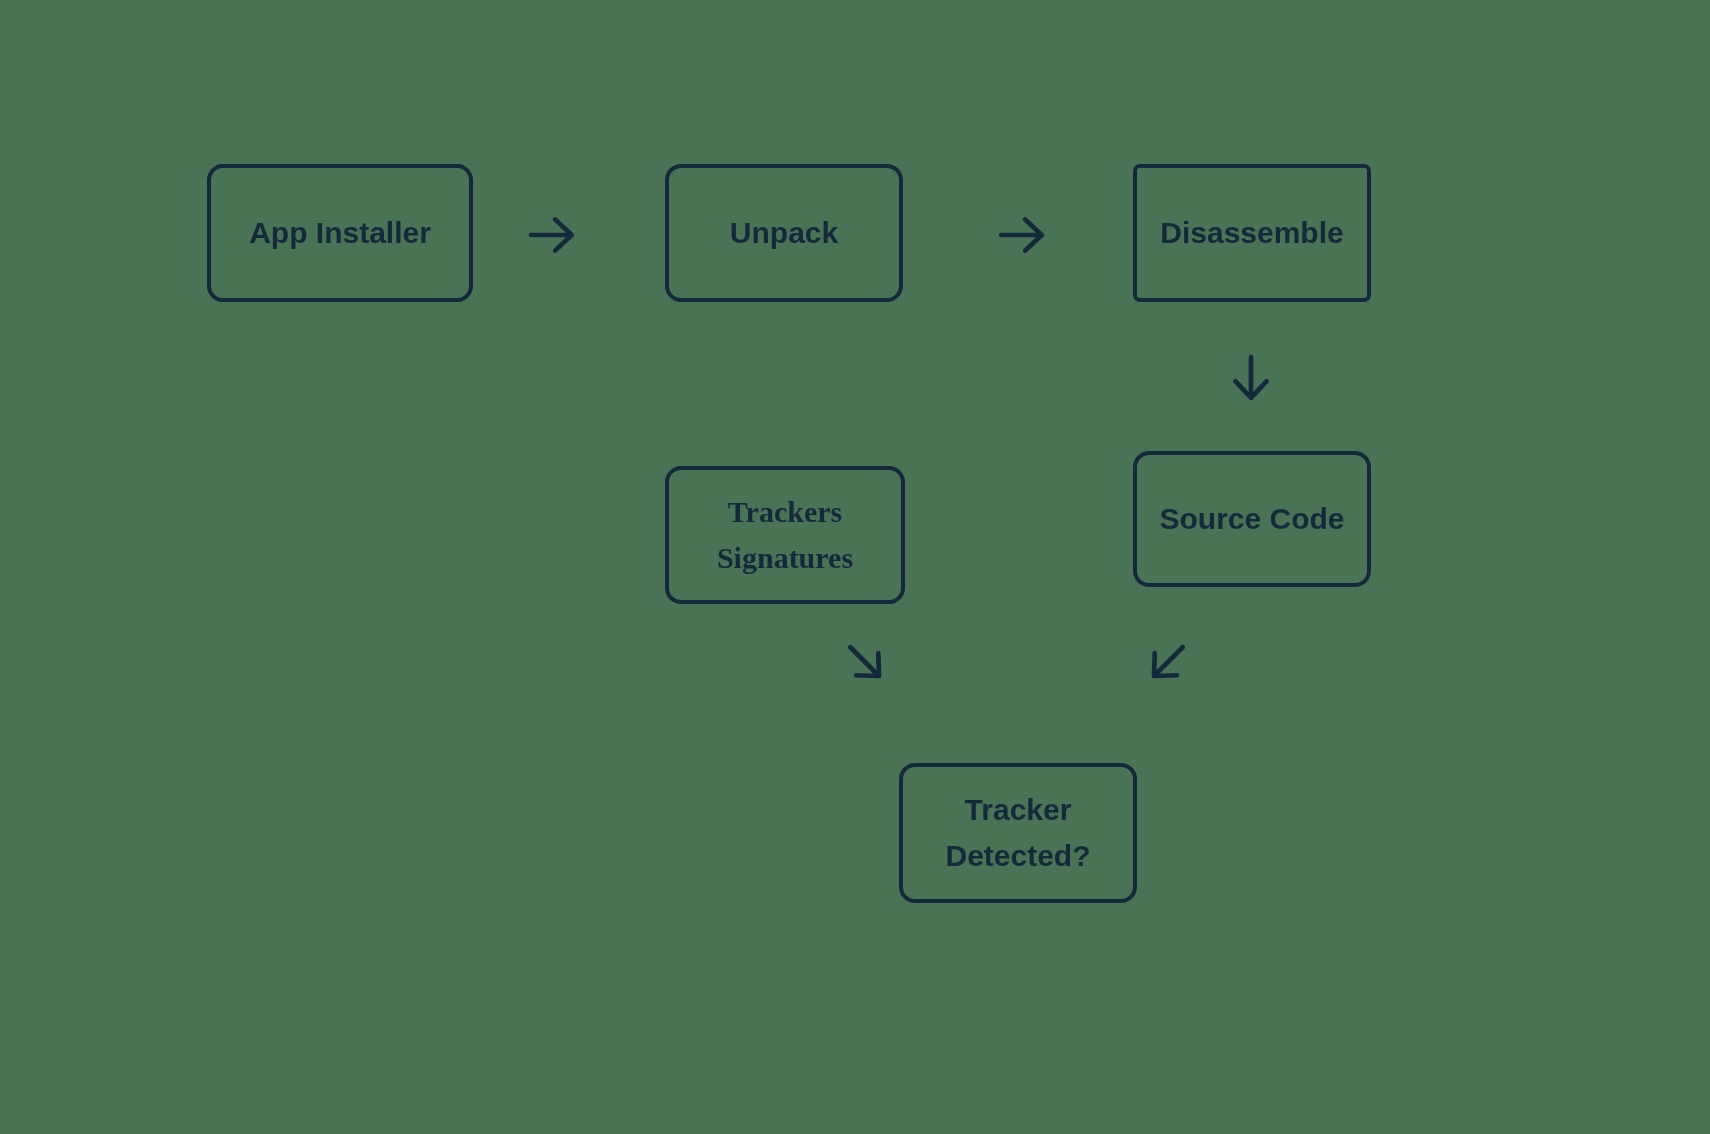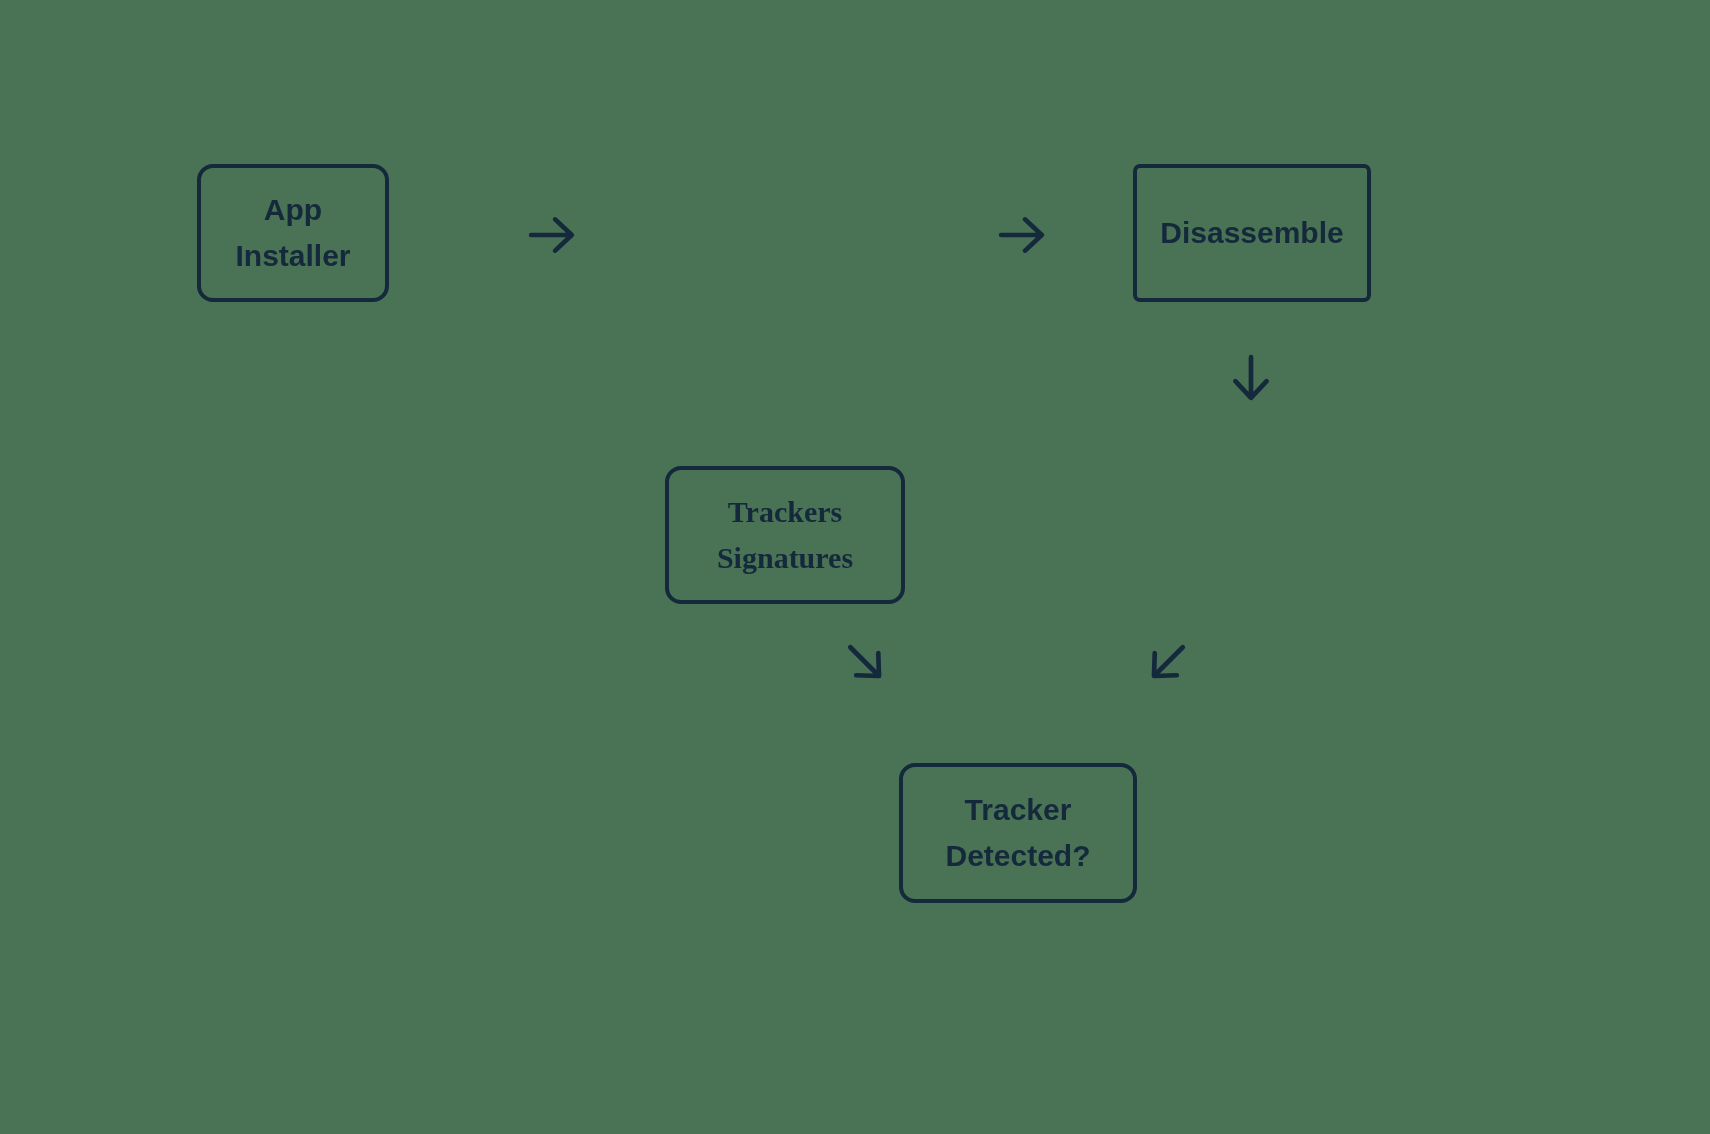--- a/index.html
+++ b/index.html
@@ -39,21 +39,21 @@
     width: 50px;
     height: 50px;
     color: var(--ink);
   }
   .arrow svg { width: 100%; height: 100%; display: block; }
   .rot90  { transform: rotate(90deg); }
   .rot45  { transform: rotate(45deg); }
   .rot135 { transform: rotate(135deg); }
 
   
-  .n-app-installer       { left: 197px;  top: 164px; width: 192px; height: 138px; }
+  .n-app-installer       { left: 207px;  top: 164px; width: 266px; height: 138px; }
   .n-unpack              { left: 665px;  top: 164px; width: 238px; height: 138px; }
   .n-disassemble         { left: 1133px; top: 164px; width: 238px; height: 138px; border-radius: 7px; }
   .n-trackers-signatures { left: 665px;  top: 466px; width: 240px; height: 138px; font-family: Liberation Serif, serif; }
   .n-source-code         { left: 1133px; top: 451px; width: 238px; height: 136px; }
   .n-tracker-detected    { left: 899px;  top: 763px; width: 238px; height: 140px; }
 
   
   .a-right-1     { left: 527px;  top: 210px; }
   .a-right-2     { left: 997px;  top: 210px; }
   .a-down-1      { left: 1226px; top: 353px; }
@@ -68,20 +68,23 @@
   <div class="node n-app-installer">
     <span>App Installer</span>
   </div>
 
   <div class="arrow a-right-1">
     <svg viewBox="0 0 48 48" aria-hidden="true">
       <path d="M4 24 H41 M27 9 L43 24 L27 39" fill="none" stroke="currentColor" stroke-width="4.5" stroke-linecap="round" stroke-linejoin="round"></path>
     </svg>
   </div>
 
+  <div class="node n-unpack">
+    <span>Unpack</span>
+  </div>
 
   <div class="arrow a-right-2">
     <svg viewBox="0 0 48 48" aria-hidden="true">
       <path d="M4 24 H41 M27 9 L43 24 L27 39" fill="none" stroke="currentColor" stroke-width="4.5" stroke-linecap="round" stroke-linejoin="round"></path>
     </svg>
   </div>
 
   <div class="node n-disassemble">
     <span>Disassemble</span>
   </div>
@@ -89,20 +92,23 @@
   <div class="arrow a-down-1 rot90">
     <svg viewBox="0 0 48 48" aria-hidden="true">
       <path d="M4 24 H41 M27 9 L43 24 L27 39" fill="none" stroke="currentColor" stroke-width="4.5" stroke-linecap="round" stroke-linejoin="round"></path>
     </svg>
   </div>
 
   <div class="node n-trackers-signatures">
     <span>Trackers Signatures</span>
   </div>
 
+  <div class="node n-source-code">
+    <span>Source Code</span>
+  </div>
 
   <div class="arrow a-down-right rot45">
     <svg viewBox="0 0 48 48" aria-hidden="true">
       <path d="M4 24 H41 M27 9 L43 24 L27 39" fill="none" stroke="currentColor" stroke-width="4.5" stroke-linecap="round" stroke-linejoin="round"></path>
     </svg>
   </div>
 
   <div class="arrow a-down-left rot135">
     <svg viewBox="0 0 48 48" aria-hidden="true">
       <path d="M4 24 H41 M27 9 L43 24 L27 39" fill="none" stroke="currentColor" stroke-width="4.5" stroke-linecap="round" stroke-linejoin="round"></path>

